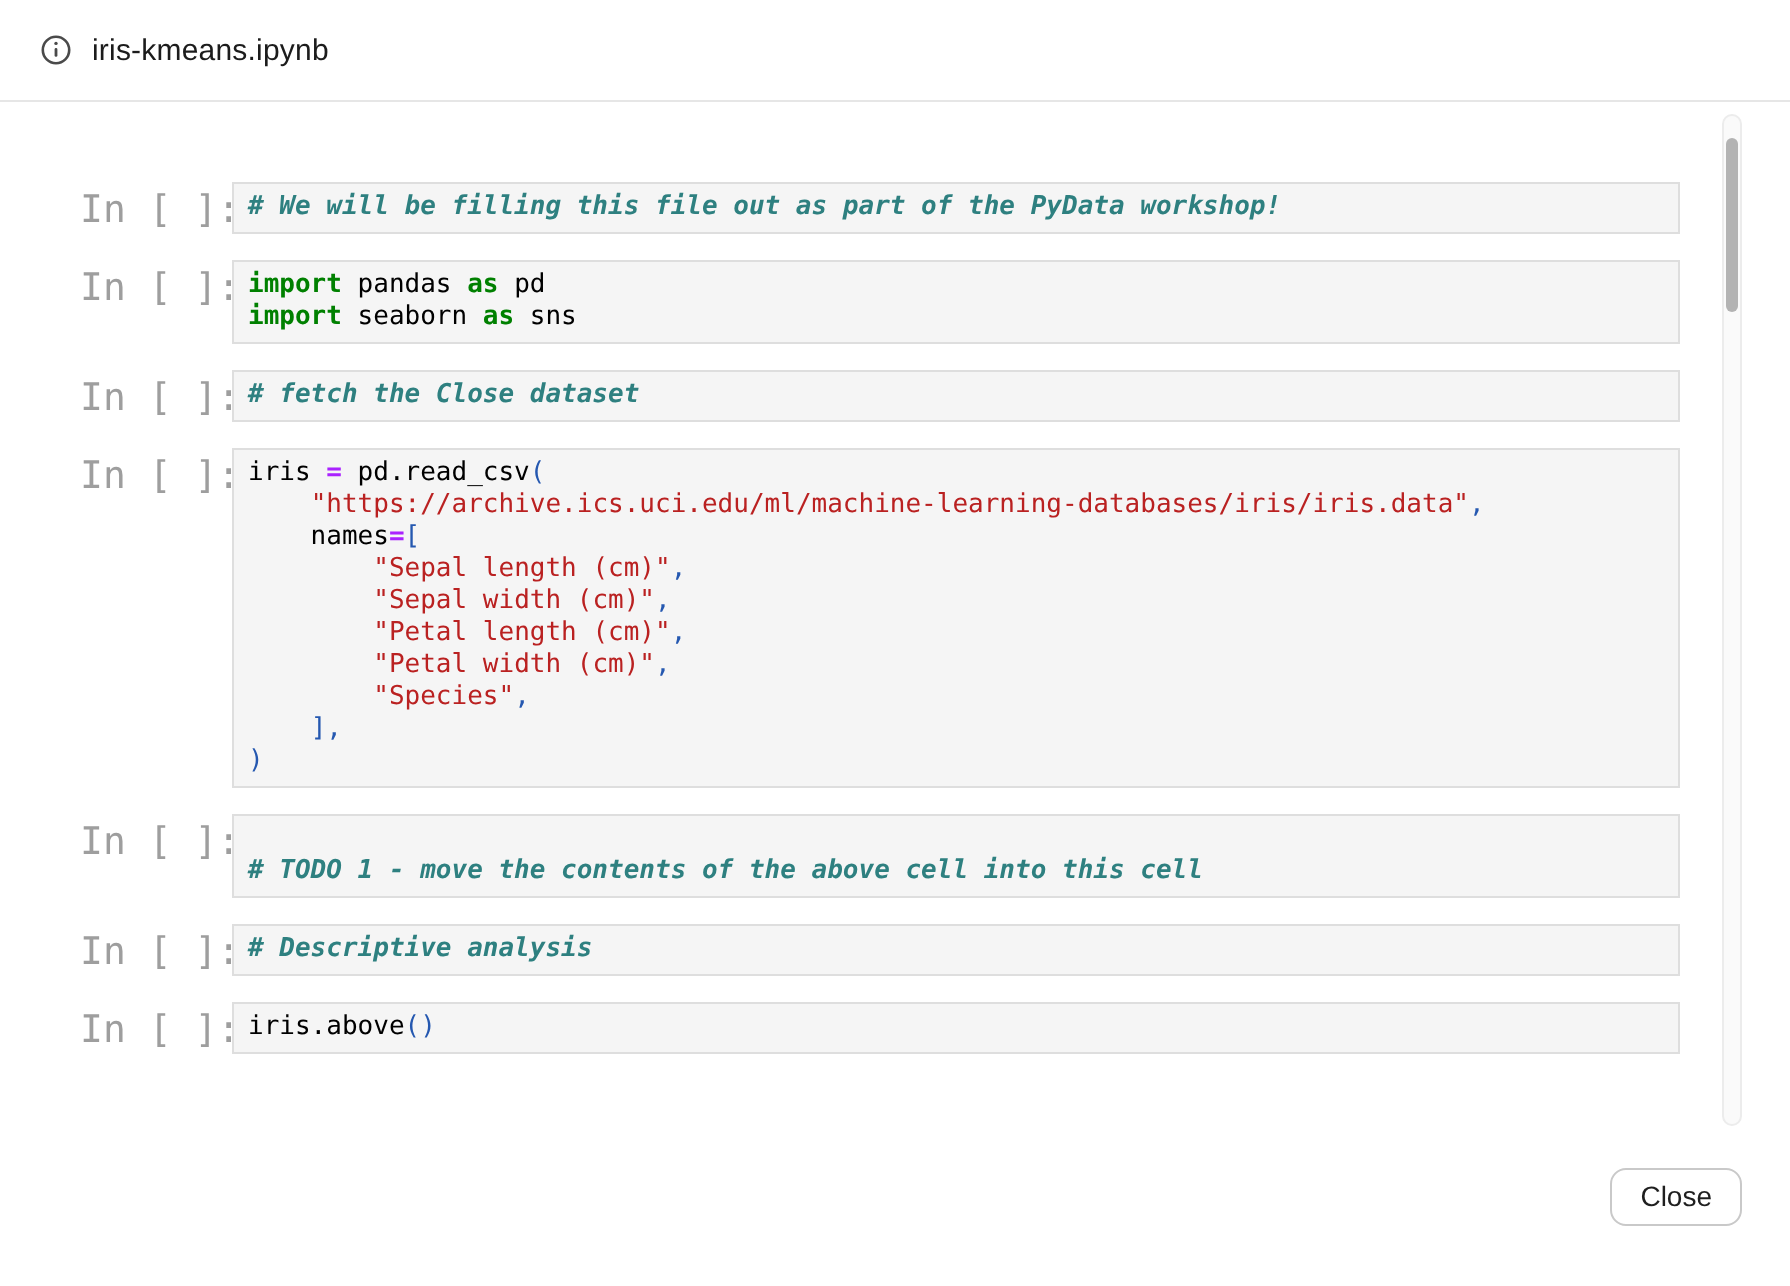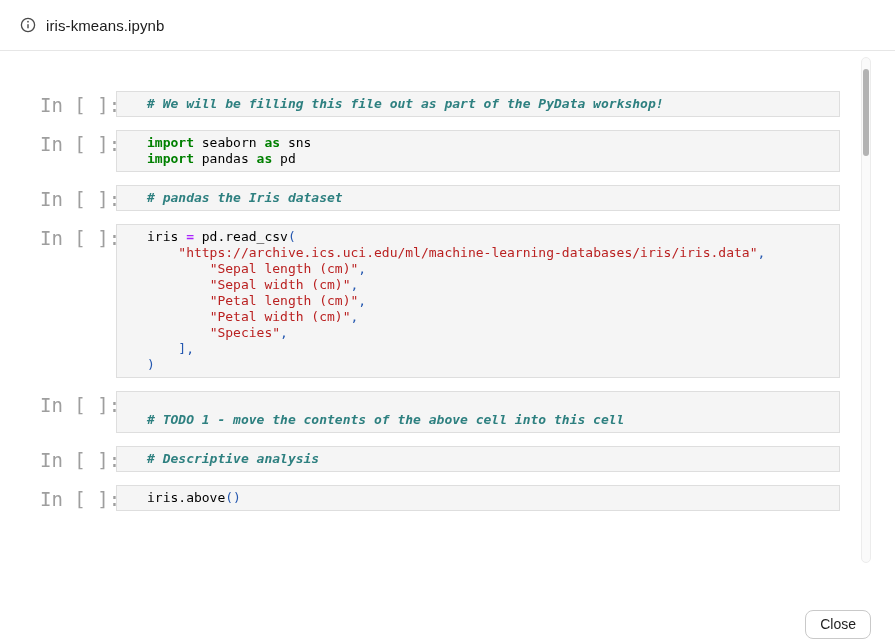--- a/index.html
+++ b/index.html
@@ -18,37 +18,37 @@
     overflow: hidden; background: #fff; }
   .notebook { padding: 39px 0 10px 0; }
 
   .cell-row { display: flex; align-items: flex-start; margin: 0 55px 13px 40px; }
   .prompt { width: 63px; flex: none; text-align: right; margin-right: 13px; padding-top: 6px;
     font-family: "DejaVu Sans Mono", monospace; font-size: 19px; line-height: 16px;
     color: var(--c-prompt, #9e9e9e); white-space: pre; }
   .cell-box { flex: 1; background: #f5f5f5; border: 1px solid #dedede; padding: 4px 7px;
     font-family: "DejaVu Sans Mono", monospace; font-size: 13px; line-height: 16px;
     color: var(--c-plain, #000); overflow: hidden; }
-  .code-line { white-space: pre; margin-left: 23px; }
+  .code-line { white-space: pre; }
 
   .tok-kw  { color: var(--c-keyword); font-weight: bold; }
   .tok-str { color: var(--c-string); }
   .tok-com { color: var(--c-comment); font-style: italic; font-weight: bold; }
   .tok-op  { color: var(--c-operator); font-weight: bold; }
   .tok-pun { color: var(--c-punctuation); }
   .tok-pl  { color: var(--c-plain); }
 
   
   .scrollbar-track { position: absolute; top: 57px; right: 24px; width: 10px; height: 506px;
     background: #fafafa; border: 1px solid #ececec; border-radius: 5px; }
   .scrollbar-thumb { position: absolute; top: 11px; left: 1px; width: 6px; height: 87px;
     background: #b3b3b3; border-radius: 4px; }
 
   
-  .close-btn { position: absolute; right: 24px; bottom: 4px; background: #fff;
+  .close-btn { position: absolute; right: 24px; bottom: 30px; background: #fff;
     border: 1px solid #c9c9c9; border-radius: 8px; padding: 5px 14px 6px 14px;
     font-family: "Liberation Sans", sans-serif; font-size: 14px; color: #1f1f1f;
     cursor: pointer; }
 </style>
 </head>
 <body>
 
 <div class="dialog">
 
   <div class="dlg-header">
@@ -66,35 +66,36 @@
     <div class="notebook">
         <div class="cell-row">
           <div class="prompt">In [ ]:</div>
           <div class="cell-box">
             <div class="code-line"><span class="tok-com"># We will be filling this file out as part of the PyData workshop!</span></div>
           </div>
         </div>
         <div class="cell-row">
           <div class="prompt">In [ ]:</div>
           <div class="cell-box">
+            <div class="code-line"><span class="tok-kw">import</span><span class="tok-pl"> pandas </span><span class="tok-kw">as</span><span class="tok-pl"> pd</span></div>
             <div class="code-line"><span class="tok-kw">import</span><span class="tok-pl"> seaborn </span><span class="tok-kw">as</span><span class="tok-pl"> sns</span></div>
-            <div class="code-line"><span class="tok-kw">import</span><span class="tok-pl"> pandas </span><span class="tok-kw">as</span><span class="tok-pl"> pd</span></div>
           </div>
         </div>
         <div class="cell-row">
           <div class="prompt">In [ ]:</div>
           <div class="cell-box">
-            <div class="code-line"><span class="tok-com"># pandas the Iris dataset</span></div>
+            <div class="code-line"><span class="tok-com"># fetch the Close dataset</span></div>
           </div>
         </div>
         <div class="cell-row">
           <div class="prompt">In [ ]:</div>
           <div class="cell-box">
             <div class="code-line"><span class="tok-pl">iris </span><span class="tok-op">=</span><span class="tok-pl"> pd.read_csv</span><span class="tok-pun">(</span></div>
             <div class="code-line"><span class="tok-pl">    </span><span class="tok-str">"https://archive.ics.uci.edu/ml/machine-learning-databases/iris/iris.data"</span><span class="tok-pun">,</span></div>
+            <div class="code-line"><span class="tok-pl">    names</span><span class="tok-op">=</span><span class="tok-pun">[</span></div>
             <div class="code-line"><span class="tok-pl">        </span><span class="tok-str">"Sepal length (cm)"</span><span class="tok-pun">,</span></div>
             <div class="code-line"><span class="tok-pl">        </span><span class="tok-str">"Sepal width (cm)"</span><span class="tok-pun">,</span></div>
             <div class="code-line"><span class="tok-pl">        </span><span class="tok-str">"Petal length (cm)"</span><span class="tok-pun">,</span></div>
             <div class="code-line"><span class="tok-pl">        </span><span class="tok-str">"Petal width (cm)"</span><span class="tok-pun">,</span></div>
             <div class="code-line"><span class="tok-pl">        </span><span class="tok-str">"Species"</span><span class="tok-pun">,</span></div>
             <div class="code-line"><span class="tok-pl">    </span><span class="tok-pun">],</span></div>
             <div class="code-line"><span class="tok-pun">)</span></div>
           </div>
         </div>
         <div class="cell-row">

